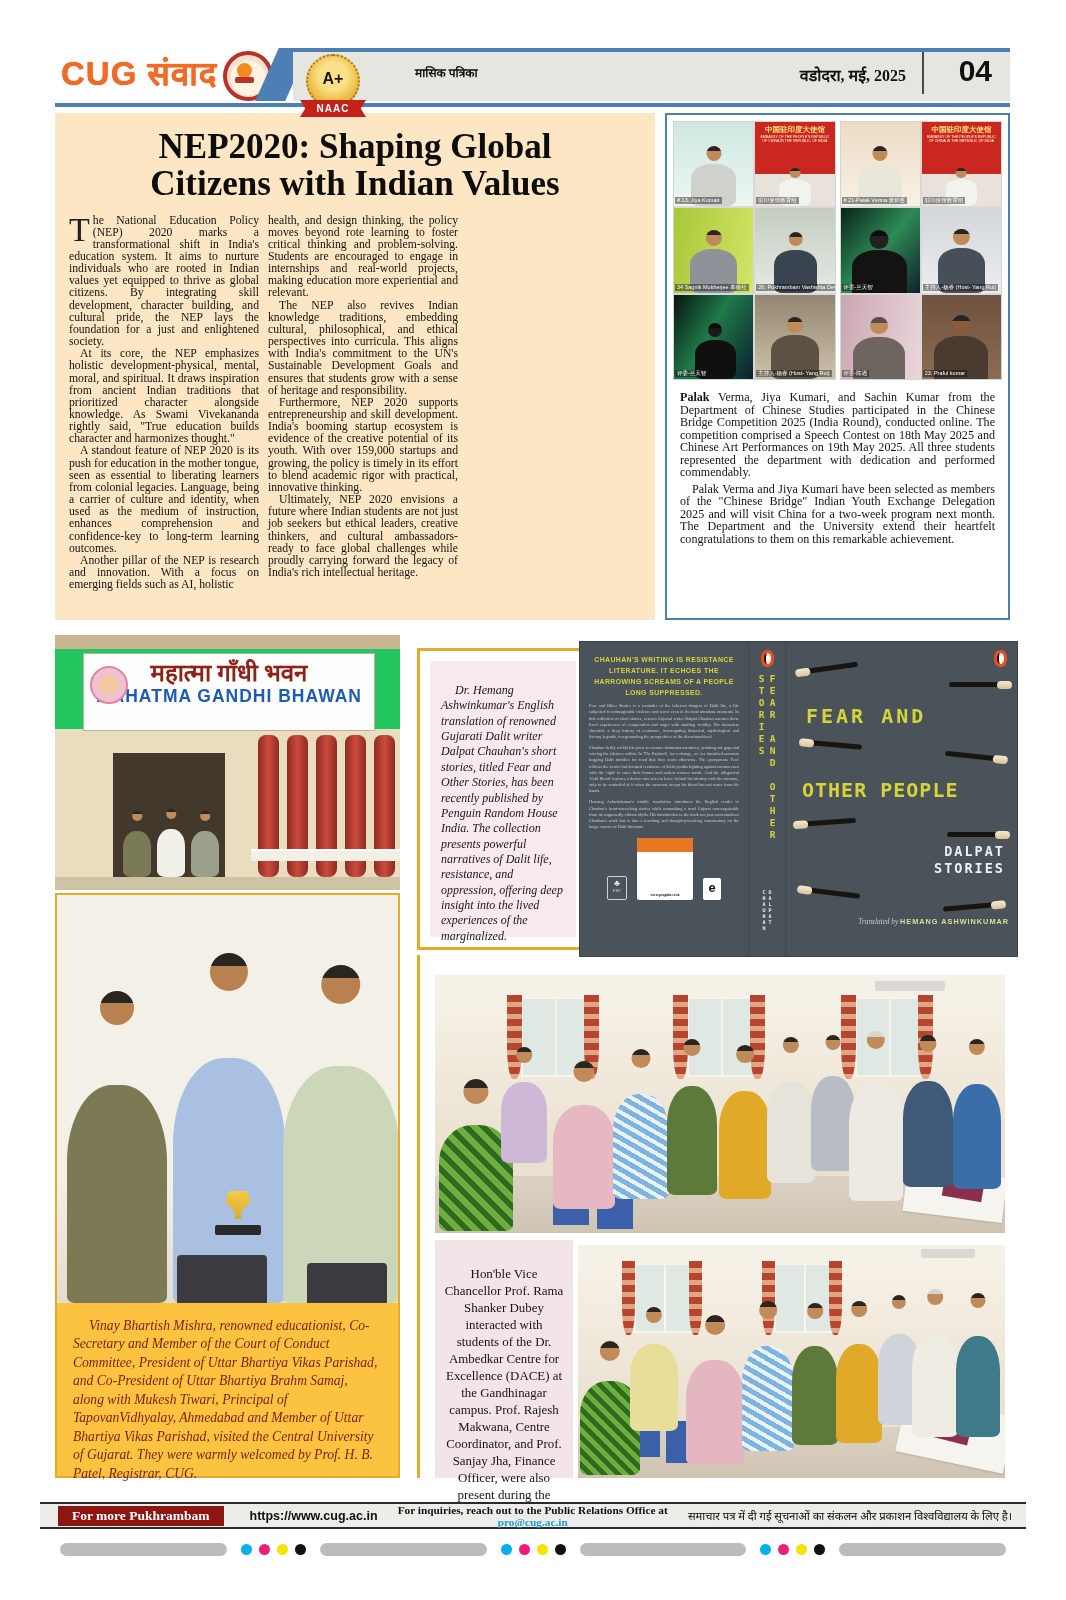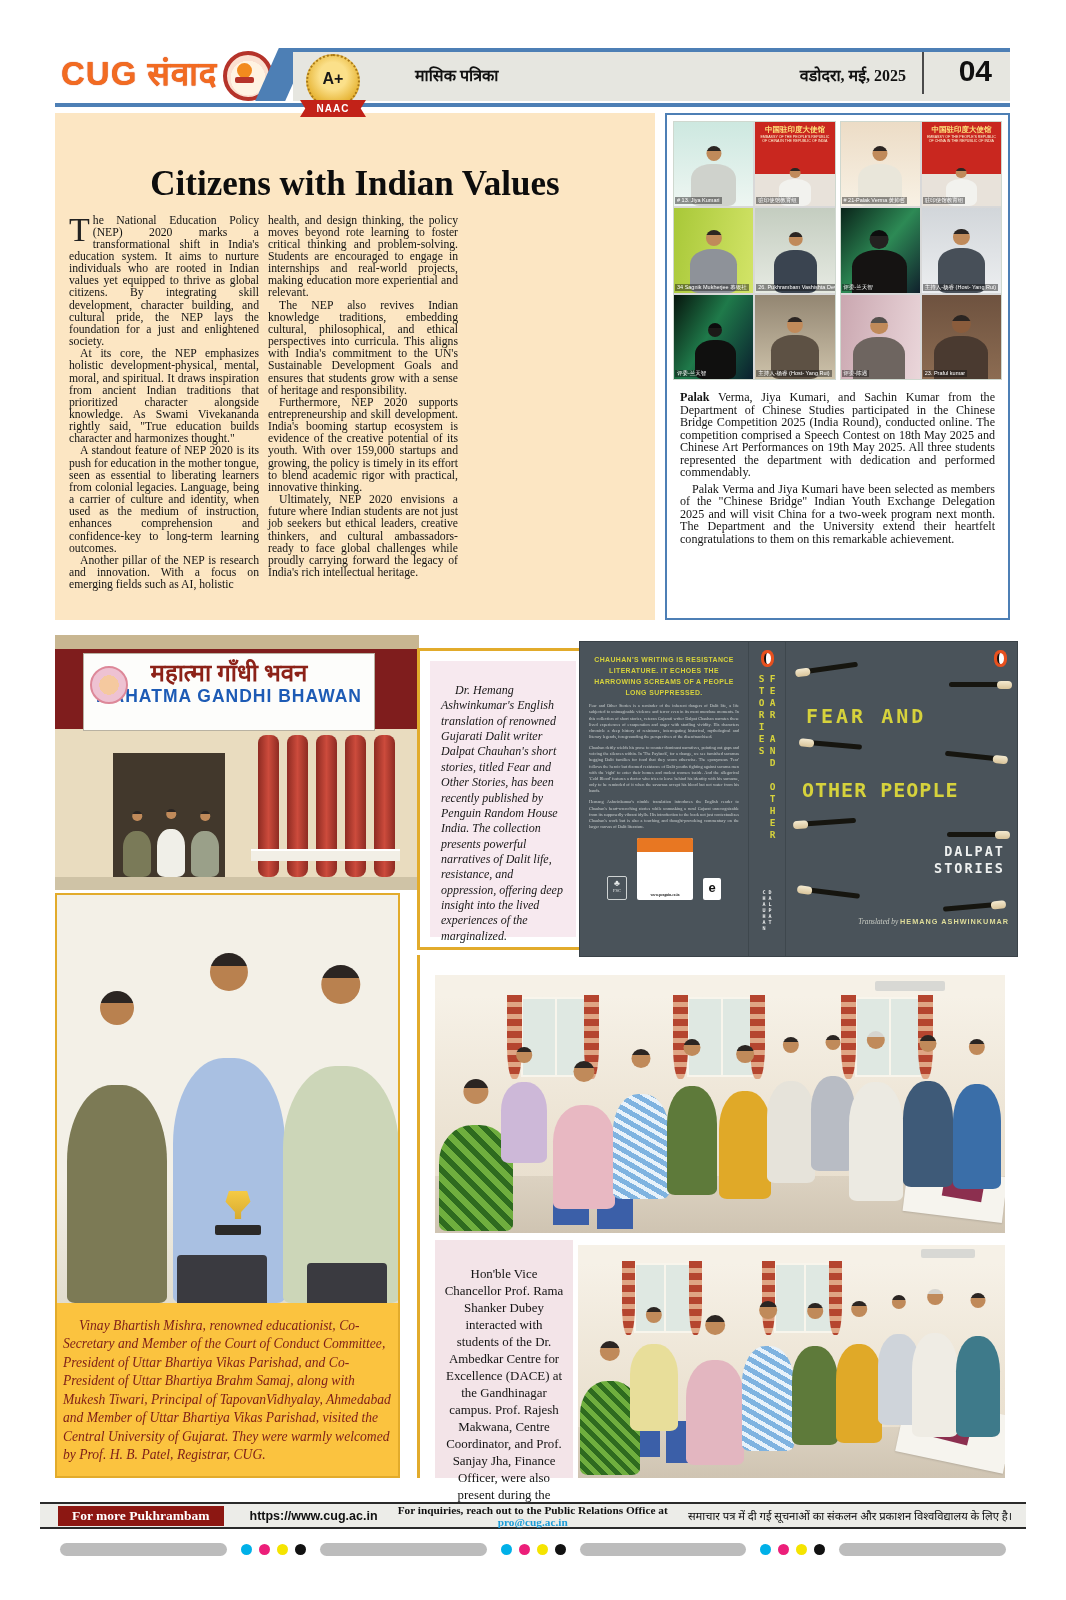--- a/index.html
+++ b/index.html
@@ -13,21 +13,21 @@
          text-shadow:0 0 1px #c0391d;}
   #emblem{position:absolute;left:168px;top:3px;width:42px;height:42px;border-radius:50%;
           background:radial-gradient(circle at 50% 55%,#fff3e2 55%,#fbe0d0 56%);border:4px solid #b5332a;}
   #emblem i{position:absolute;left:10px;top:8px;width:15px;height:15px;background:#f28a1e;
             border-radius:60% 60% 60% 0;transform:rotate(-45deg);}
   #emblem b{position:absolute;left:8px;top:22px;width:19px;height:6px;background:#b5332a;border-radius:2px;}
   #diag{position:absolute;left:212px;top:0;width:30px;height:53px;background:var(--blue,#4d7fb5);
         transform:skewX(-24deg);}
   #graybar{position:absolute;left:238px;top:0;width:717px;height:53px;background:var(--gray_bar,#e6e6e0);
            border-top:4px solid var(--blue,#4d7fb5);box-sizing:border-box;}
-  #hdr .type{position:absolute;left:360px;top:16px;font-weight:bold;font-size:16px;color:#111;}
+  #hdr .type{position:absolute;left:360px;top:16px;font-weight:bold;font-size:12px;color:#111;}
   #hdr .issue{position:absolute;right:104px;top:16px;font-weight:bold;font-size:16px;color:#111;}
   #hdr .vdiv{position:absolute;right:86px;top:4px;width:2px;height:42px;background:#4a4a4a;}
   #hdr .pgno{position:absolute;right:18px;top:6px;font-family:"Liberation Sans",sans-serif;
              font-weight:800;font-size:30px;color:#101010;}
   #underline{position:absolute;left:55px;top:103px;width:955px;height:4px;background:var(--blue,#4d7fb5);}
   
   #naac{position:absolute;left:300px;top:54px;width:66px;height:78px;z-index:9;}
   #naac .coin{position:absolute;left:6px;top:0;width:54px;height:54px;border-radius:50%;
        background:radial-gradient(circle at 50% 40%,#fbe08a 35%,#e8b73a 70%,#c98f1f);
        border:2px dotted #a87714;box-sizing:border-box;text-align:center;}
@@ -88,21 +88,21 @@
         width:34%;padding-top:34%;border-radius:50%;
         background:linear-gradient(var(--h,#2b2522) 0 34%,var(--k,#c08a5a) 34%);}
   .pp::after{content:"";position:absolute;left:0;right:0;bottom:0;top:30%;
         border-radius:45% 45% 8px 8px/35% 35% 6px 6px;background:var(--s,#888);}
   #cbtext{padding:7px 3px 0;font-size:12.1px;line-height:12.5px;text-align:justify;color:#141414;}
   #cbtext p{margin:4px;}
   #cbtext p.ind{text-indent:12px;}
 
   
   #gandhi{position:absolute;left:55px;top:635px;width:345px;height:255px;overflow:hidden;
-          background:#7f1d1d;padding-left:19px;}
+          background:#22c55e;}
   #gandhi .roof{position:absolute;left:0;top:0;width:100%;height:14px;background:#c8b691;}
   #gandhi .sign{position:absolute;left:28px;top:18px;width:290px;height:76px;background:#fdfdfb;
           border:1px solid #b9b2a2;text-align:center;}
   #gandhi .sign .em{position:absolute;left:6px;top:12px;width:34px;height:34px;border-radius:50%;
           background:radial-gradient(circle,#f5c99f 40%,#eec2d2 41%);border:2px solid #d89;}
   #gandhi .hi{margin-top:6px;font-weight:bold;font-size:24px;color:#8c2218;line-height:1.1;}
   #gandhi .en{font-family:"Liberation Sans",sans-serif;font-weight:800;font-size:17.5px;
           color:#1d5bb5;letter-spacing:1px;}
   #gandhi .wall{position:absolute;left:0;top:94px;width:100%;height:161px;background:#e9dcbf;}
   #gandhi .door{position:absolute;left:58px;top:118px;width:112px;height:124px;background:#42382c;}
@@ -170,21 +170,21 @@
          border:2px solid var(--gold,#e2ab2b);}
   #visitphoto{position:relative;width:100%;height:408px;overflow:hidden;
          background:linear-gradient(#f3f0e7 70%,#e2ddcd);}
   #visitphoto .chair{position:absolute;background:#3a3a40;border-radius:4px 4px 0 0;}
   #trophy{position:absolute;left:168px;top:296px;width:26px;height:36px;z-index:5;
          background:linear-gradient(#f5ca44,#cfa22a);
          clip-path:polygon(15% 0,85% 0,98% 30%,62% 58%,62% 78%,38% 78%,38% 58%,2% 30%);}
   #trophybase{position:absolute;left:158px;top:330px;width:46px;height:10px;background:#2c2a28;
          border-radius:2px;z-index:5;}
   #visitcap{width:100%;height:173px;box-sizing:border-box;background:var(--yellow_box,#fbc33f);
-         padding:14px 6px;font-style:italic;font-size:13.6px;line-height:1.36;
+         padding:14px 16px;font-style:italic;font-size:13.6px;line-height:1.36;
          color:var(--maroon,#7d1d18);}
   #visitcap p{margin:0;text-indent:16px;}
 
   
   #golddiv{position:absolute;left:417px;top:955px;width:3px;height:523px;background:var(--gold,#e2ab2b);}
 
   
   .room{position:absolute;overflow:hidden;background:linear-gradient(#f6f1e7 8%,#ece3d3 60%,#e6dccb);}
   .room .floor{position:absolute;left:0;bottom:0;width:100%;height:22%;
         background:linear-gradient(#dcd2c1,#cfc4b2);}
@@ -239,21 +239,21 @@
     <div class="pgno">04</div>
   </div>
   <div id="underline"></div>
   <div id="naac">
     <div class="coin"><span class="a">A+</span></div>
     <div class="rib">NAAC</div>
   </div>
 
   <div id="nep">
     <h1>
-      <br><span>Citizens with Indian Values</span>
+      <span>NEP2020: Shaping Global</span><br><span>Citizens with Indian Values</span>
     </h1>
     <div class="cols">
       <div class="txtcol">
         <p><span class="dropcap">T</span><span>he National Education Policy (NEP) 2020 marks a transformational shift in India's education system. It aims to nurture individuals who are rooted in Indian values yet equipped to thrive as global citizens. By integrating skill development, character building, and cultural pride, the NEP lays the foundation for a just and enlightened society.</span></p>
         <p class="ind">At its core, the NEP emphasizes holistic development-physical, mental, moral, and spiritual. It draws inspiration from ancient Indian traditions that prioritized character alongside knowledge. As Swami Vivekananda rightly said, "True education builds character and harmonizes thought."</p>
         <p class="ind">A standout feature of NEP 2020 is its push for education in the mother tongue, seen as essential to liberating learners from colonial legacies. Language, being a carrier of culture and identity, when used as the medium of instruction, enhances comprehension and confidence-key to long-term learning outcomes.</p>
         <p class="ind">Another pillar of the NEP is research and innovation. With a focus on emerging fields such as AI, holistic</p>
       </div>
       <div class="txtcol">
         <p>health, and design thinking, the policy moves beyond rote learning to foster critical thinking and problem-solving. Students are encouraged to engage in internships and real-world projects, making education more experiential and relevant.</p>

